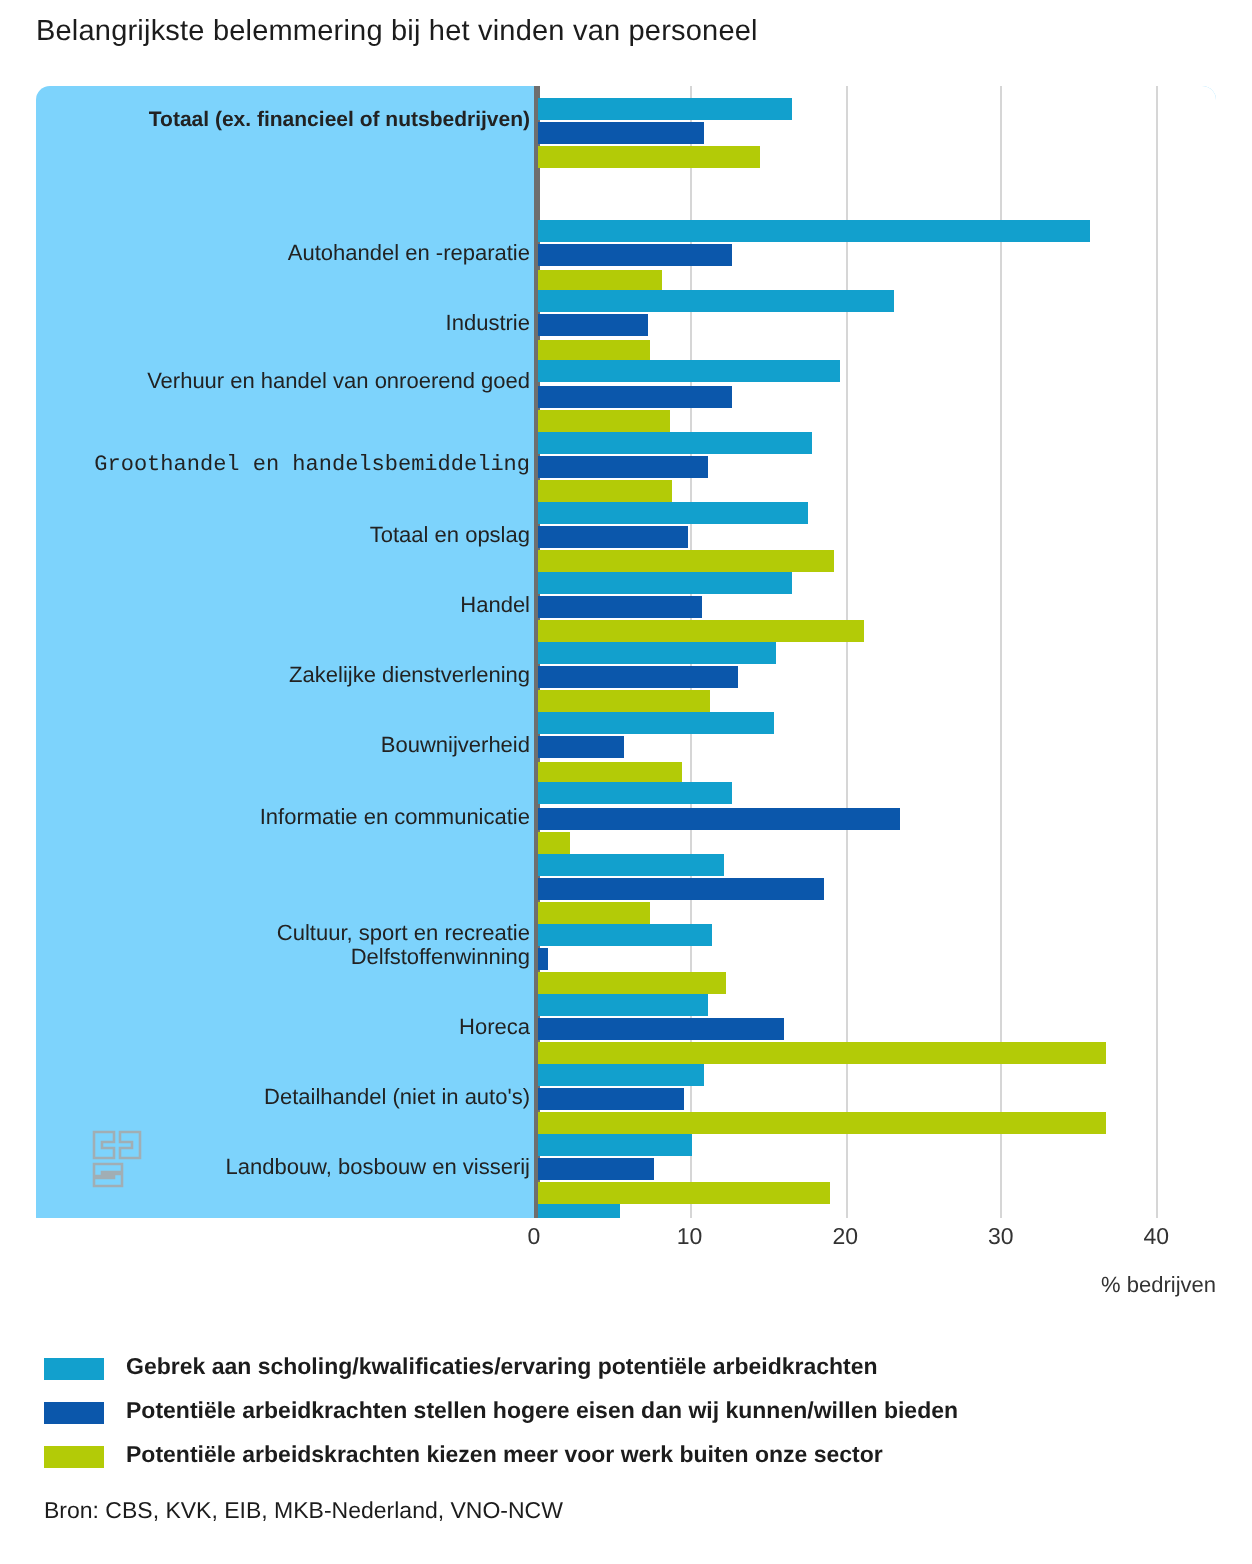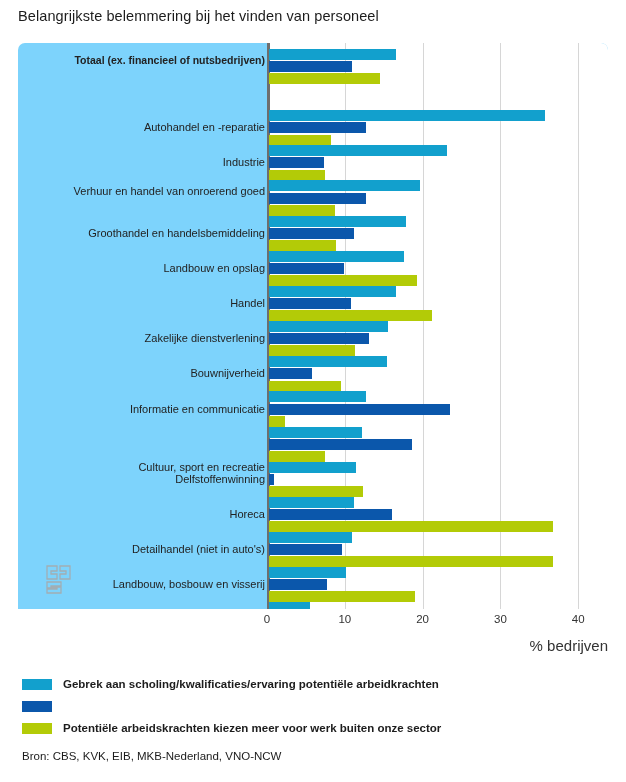--- a/index.html
+++ b/index.html
@@ -52,21 +52,21 @@
     width:30px;height:32px;opacity:.85;
   }
   #x-axis{position:absolute;left:18px;top:609px;width:590px;height:26px;}
   .tick-label{
     position:absolute;top:4px;
     font-size:11.5px;color:#333;
     transform:translateX(-50%);
   }
   #x-axis-title{
     position:absolute;right:18px;top:637px;
-    font-size:15px;color:#333;
+    font-size:11px;color:#333;
   }
   #legend{position:absolute;left:22px;top:674px;width:590px;}
   .legend-row{
     display:flex;align-items:center;height:20px;margin-bottom:2px;
   }
   .legend-swatch{
     width:30px;height:11px;margin-right:11px;flex:0 0 auto;
   }
   .legend-label{font-size:11.5px;color:#1c1c1c;white-space:nowrap;font-weight:bold;}
   #source{
@@ -107,27 +107,27 @@
         <div class="bar s1" title="Industrie: 7.1" style="top: 12.2px; width: 55.238px; background: rgb(11, 87, 171);"></div>
         <div class="bar s2" title="Industrie: 7.2" style="top: 24.4px; width: 56.016px; background: rgb(179, 203, 7);"></div>
       </div>
       <div class="cat-row" style="top: 137.45px; height: 35.4px;">
         <div class="cat-label" style="top: 4.7px;">Verhuur en handel van onroerend goed</div>
         <div class="bar s0" title="Verhuur en handel van onroerend goed: 19.4" style="top: 0px; width: 150.932px; background: rgb(18, 160, 205);"></div>
         <div class="bar s1" title="Verhuur en handel van onroerend goed: 12.5" style="top: 12.2px; width: 97.25px; background: rgb(11, 87, 171);"></div>
         <div class="bar s2" title="Verhuur en handel van onroerend goed: 8.5" style="top: 24.4px; width: 66.13px; background: rgb(179, 203, 7);"></div>
       </div>
       <div class="cat-row" style="top: 172.6px; height: 35.4px;">
-        <div class="cat-label" style="top: 11.2px;">Groothandel en handelsbemiddeling</div>
+        <div class="cat-label" style="top: 11.2px; font-family: Liberation Mono, monospace;">Groothandel en handelsbemiddeling</div>
         <div class="bar s0" title="Groothandel en handelsbemiddeling: 17.6" style="top: 0px; width: 136.928px; background: rgb(18, 160, 205);"></div>
         <div class="bar s1" title="Groothandel en handelsbemiddeling: 10.9" style="top: 12.2px; width: 84.802px; background: rgb(11, 87, 171);"></div>
         <div class="bar s2" title="Groothandel en handelsbemiddeling: 8.6" style="top: 24.4px; width: 66.908px; background: rgb(179, 203, 7);"></div>
       </div>
       <div class="cat-row" style="top: 207.75px; height: 35.4px;">
-        <div class="cat-label" style="top: 11.2px;">Landbouw en opslag</div>
+        <div class="cat-label" style="top: 11.2px;">Totaal en opslag</div>
         <div class="bar s0" title="Vervoer en opslag: 17.3" style="top: 0px; width: 134.594px; background: rgb(18, 160, 205);"></div>
         <div class="bar s1" title="Vervoer en opslag: 9.6" style="top: 12.2px; width: 74.688px; background: rgb(11, 87, 171);"></div>
         <div class="bar s2" title="Vervoer en opslag: 19" style="top: 24.4px; width: 147.82px; background: rgb(179, 203, 7);"></div>
       </div>
       <div class="cat-row" style="top: 242.9px; height: 35.4px;">
         <div class="cat-label" style="top: 11.2px;">Handel</div>
         <div class="bar s0" title="Handel: 16.3" style="top: 0px; width: 126.814px; background: rgb(18, 160, 205);"></div>
         <div class="bar s1" title="Handel: 10.5" style="top: 12.2px; width: 81.69px; background: rgb(11, 87, 171);"></div>
         <div class="bar s2" title="Handel: 20.9" style="top: 24.4px; width: 162.602px; background: rgb(179, 203, 7);"></div>
       </div>
@@ -201,20 +201,21 @@
   </div>
 <div id="x-axis-title">% bedrijven</div>
 
 <div id="legend">
     <div class="legend-row">
       <span class="legend-swatch" style="background: rgb(18, 160, 205);"></span>
       <span class="legend-label">Gebrek aan scholing/kwalificaties/ervaring potentiële arbeidkrachten</span>
     </div>
     <div class="legend-row">
       <span class="legend-swatch" style="background: rgb(11, 87, 171);"></span>
+      <span class="legend-label">Potentiële arbeidkrachten stellen hogere eisen dan wij kunnen/willen bieden</span>
     </div>
     <div class="legend-row">
       <span class="legend-swatch" style="background: rgb(179, 203, 7);"></span>
       <span class="legend-label">Potentiële arbeidskrachten kiezen meer voor werk buiten onze sector</span>
     </div>
   </div>
 
 <div id="source">Bron: CBS, KVK, EIB, MKB-Nederland, VNO-NCW</div>
 
 </body></html>

